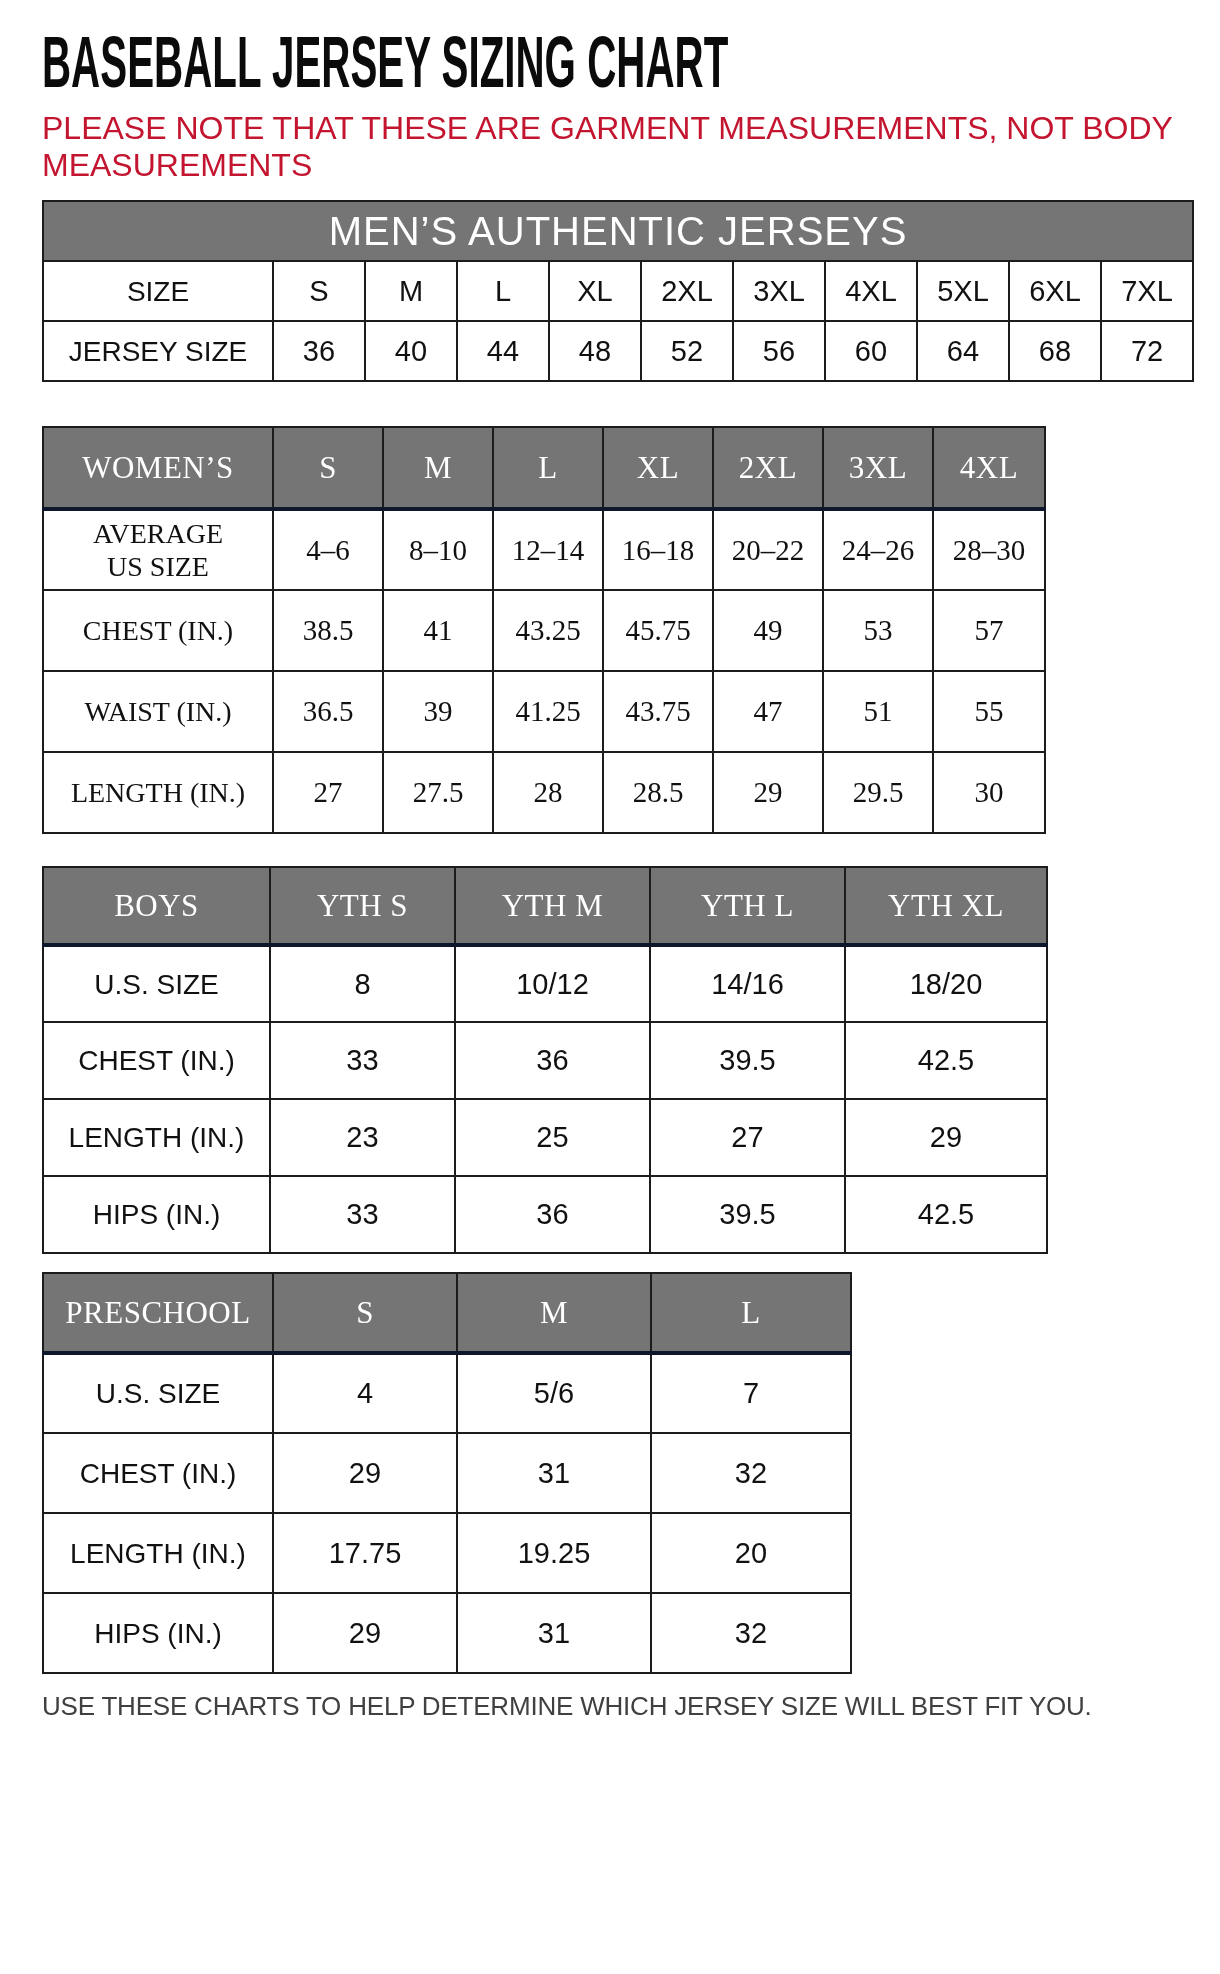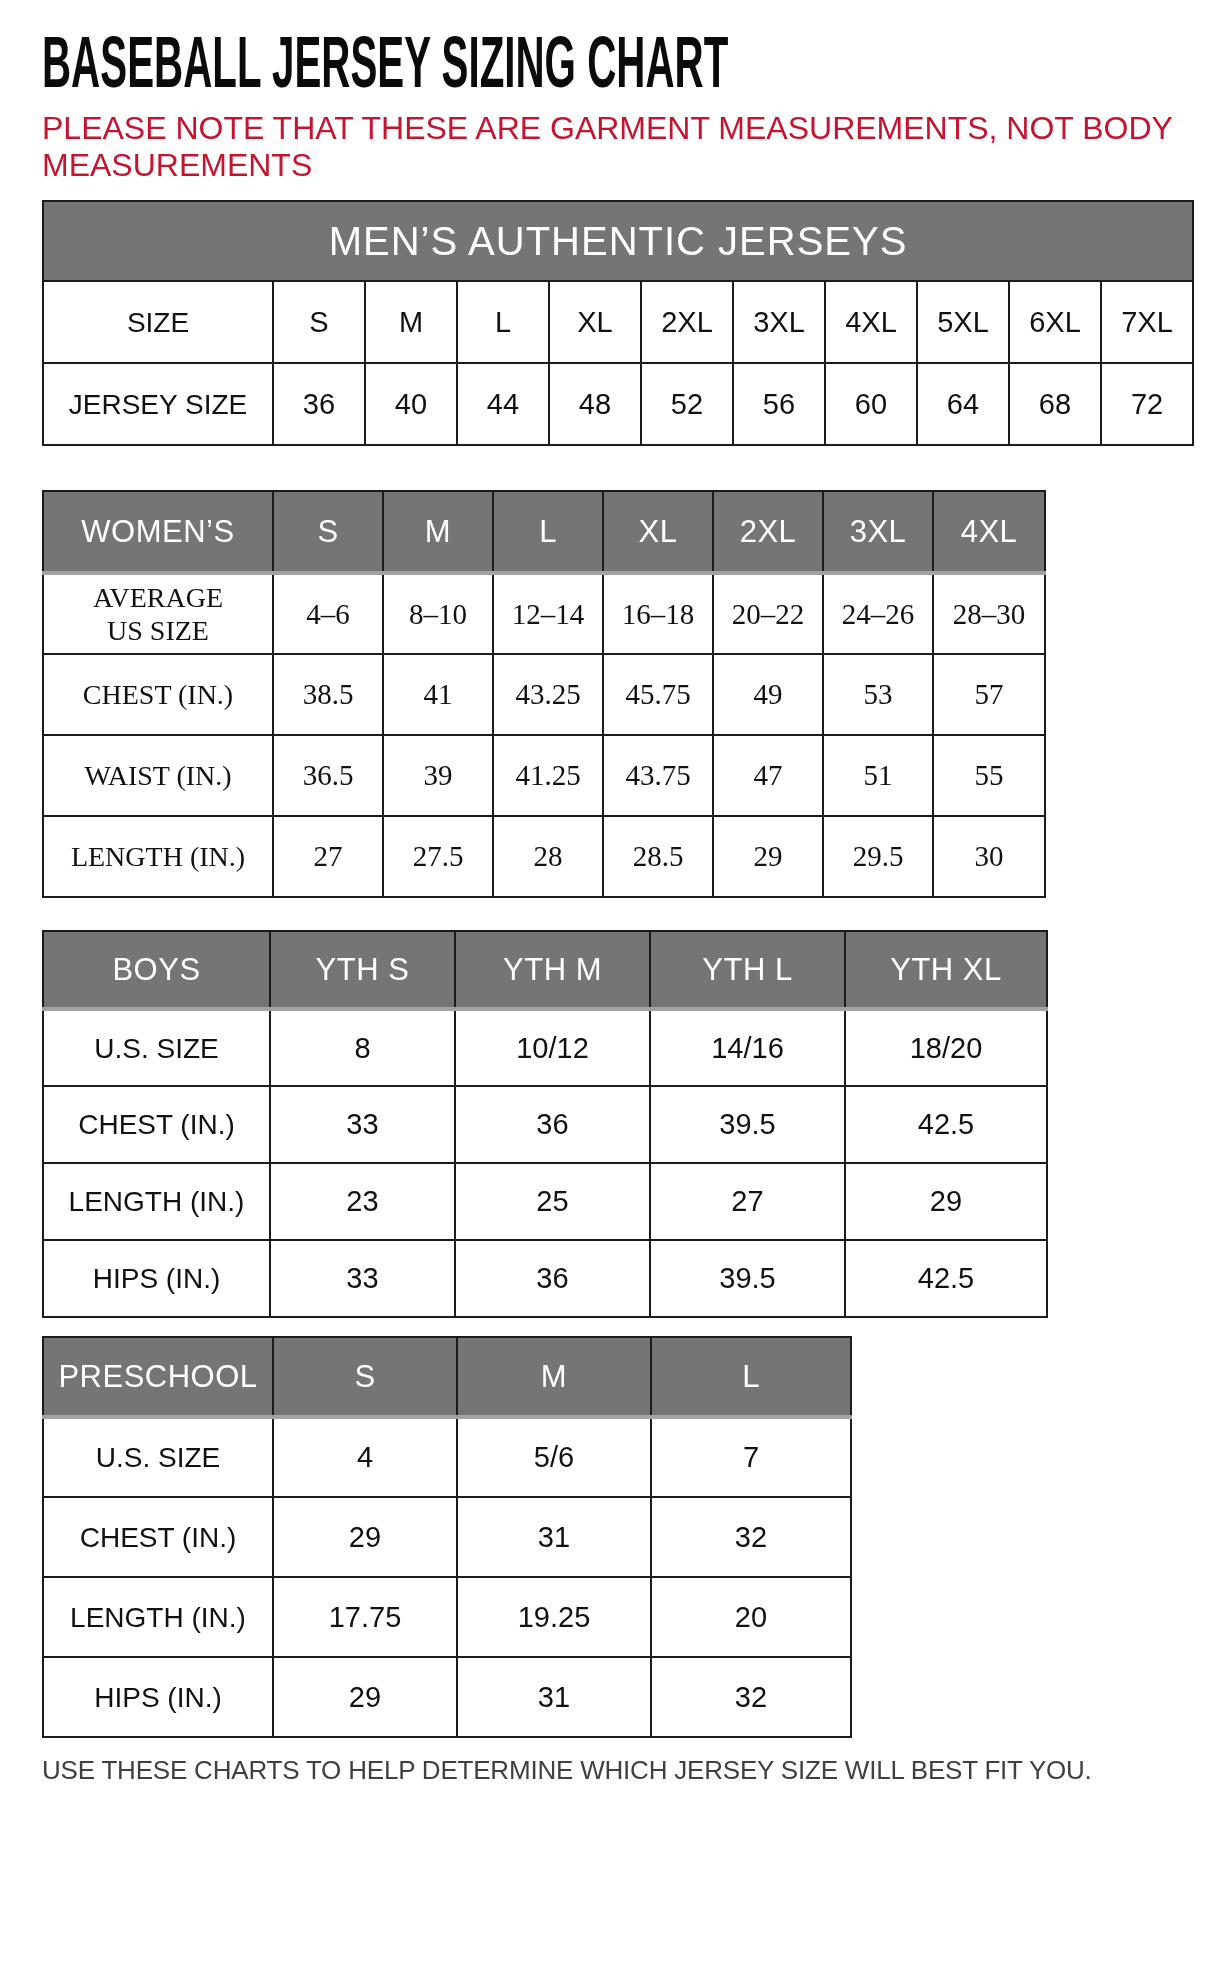--- a/index.html
+++ b/index.html
@@ -13,25 +13,25 @@
     transform:scaleX(0.56);transform-origin:left center;white-space:nowrap;
     letter-spacing:0px;
   }
   .note{margin-top:10px;font-size:32px;line-height:37px;font-weight:400;}
   .footer-note{margin-top:16px;font-size:26px;line-height:32px;letter-spacing:-0.2px;white-space:nowrap;}
   table{border-collapse:collapse;table-layout:fixed;}
   td,th{border:2px solid #1c1c1c;text-align:center;vertical-align:middle;
         font-weight:400;padding:0;overflow:hidden;}
   .band{background:#757575;color:#ffffff;font-size:40px;letter-spacing:1px;font-weight:400;}
   tr.ghead-row th{background:#757575;color:#ffffff;font-size:31px;letter-spacing:0.5px;
-                  border-bottom:4px solid #a3a3a3;}
+                  border-bottom:4px solid #0f172a;font-family:Liberation Serif, serif;}
   td.lbl{font-size:28px;white-space:pre-line;line-height:33px;}
   td.val{font-size:29px;}
-  .mens thead tr{height:80px;}
-  .mens tbody tr{height:82px;}
+  .mens thead tr{height:60px;}
+  .mens tbody tr{height:60px;}
   .womens tr{height:82px;}
   .womens tbody tr{height:81px;font-family:Liberation Serif, serif;}
   .boys tr.ghead-row{height:78px;margin-top:34px;}
   .boys tbody tr{height:77px;}
   .preschool tr.ghead-row{height:80px;}
   .preschool tbody tr{height:80px;}
   .mens{width:1150px;margin-top:16px;}
   .womens{width:1002px;margin-top:44px;}
   .boys{width:1004px;margin-top:32px;}
   .preschool{width:808px;margin-top:18px;}

